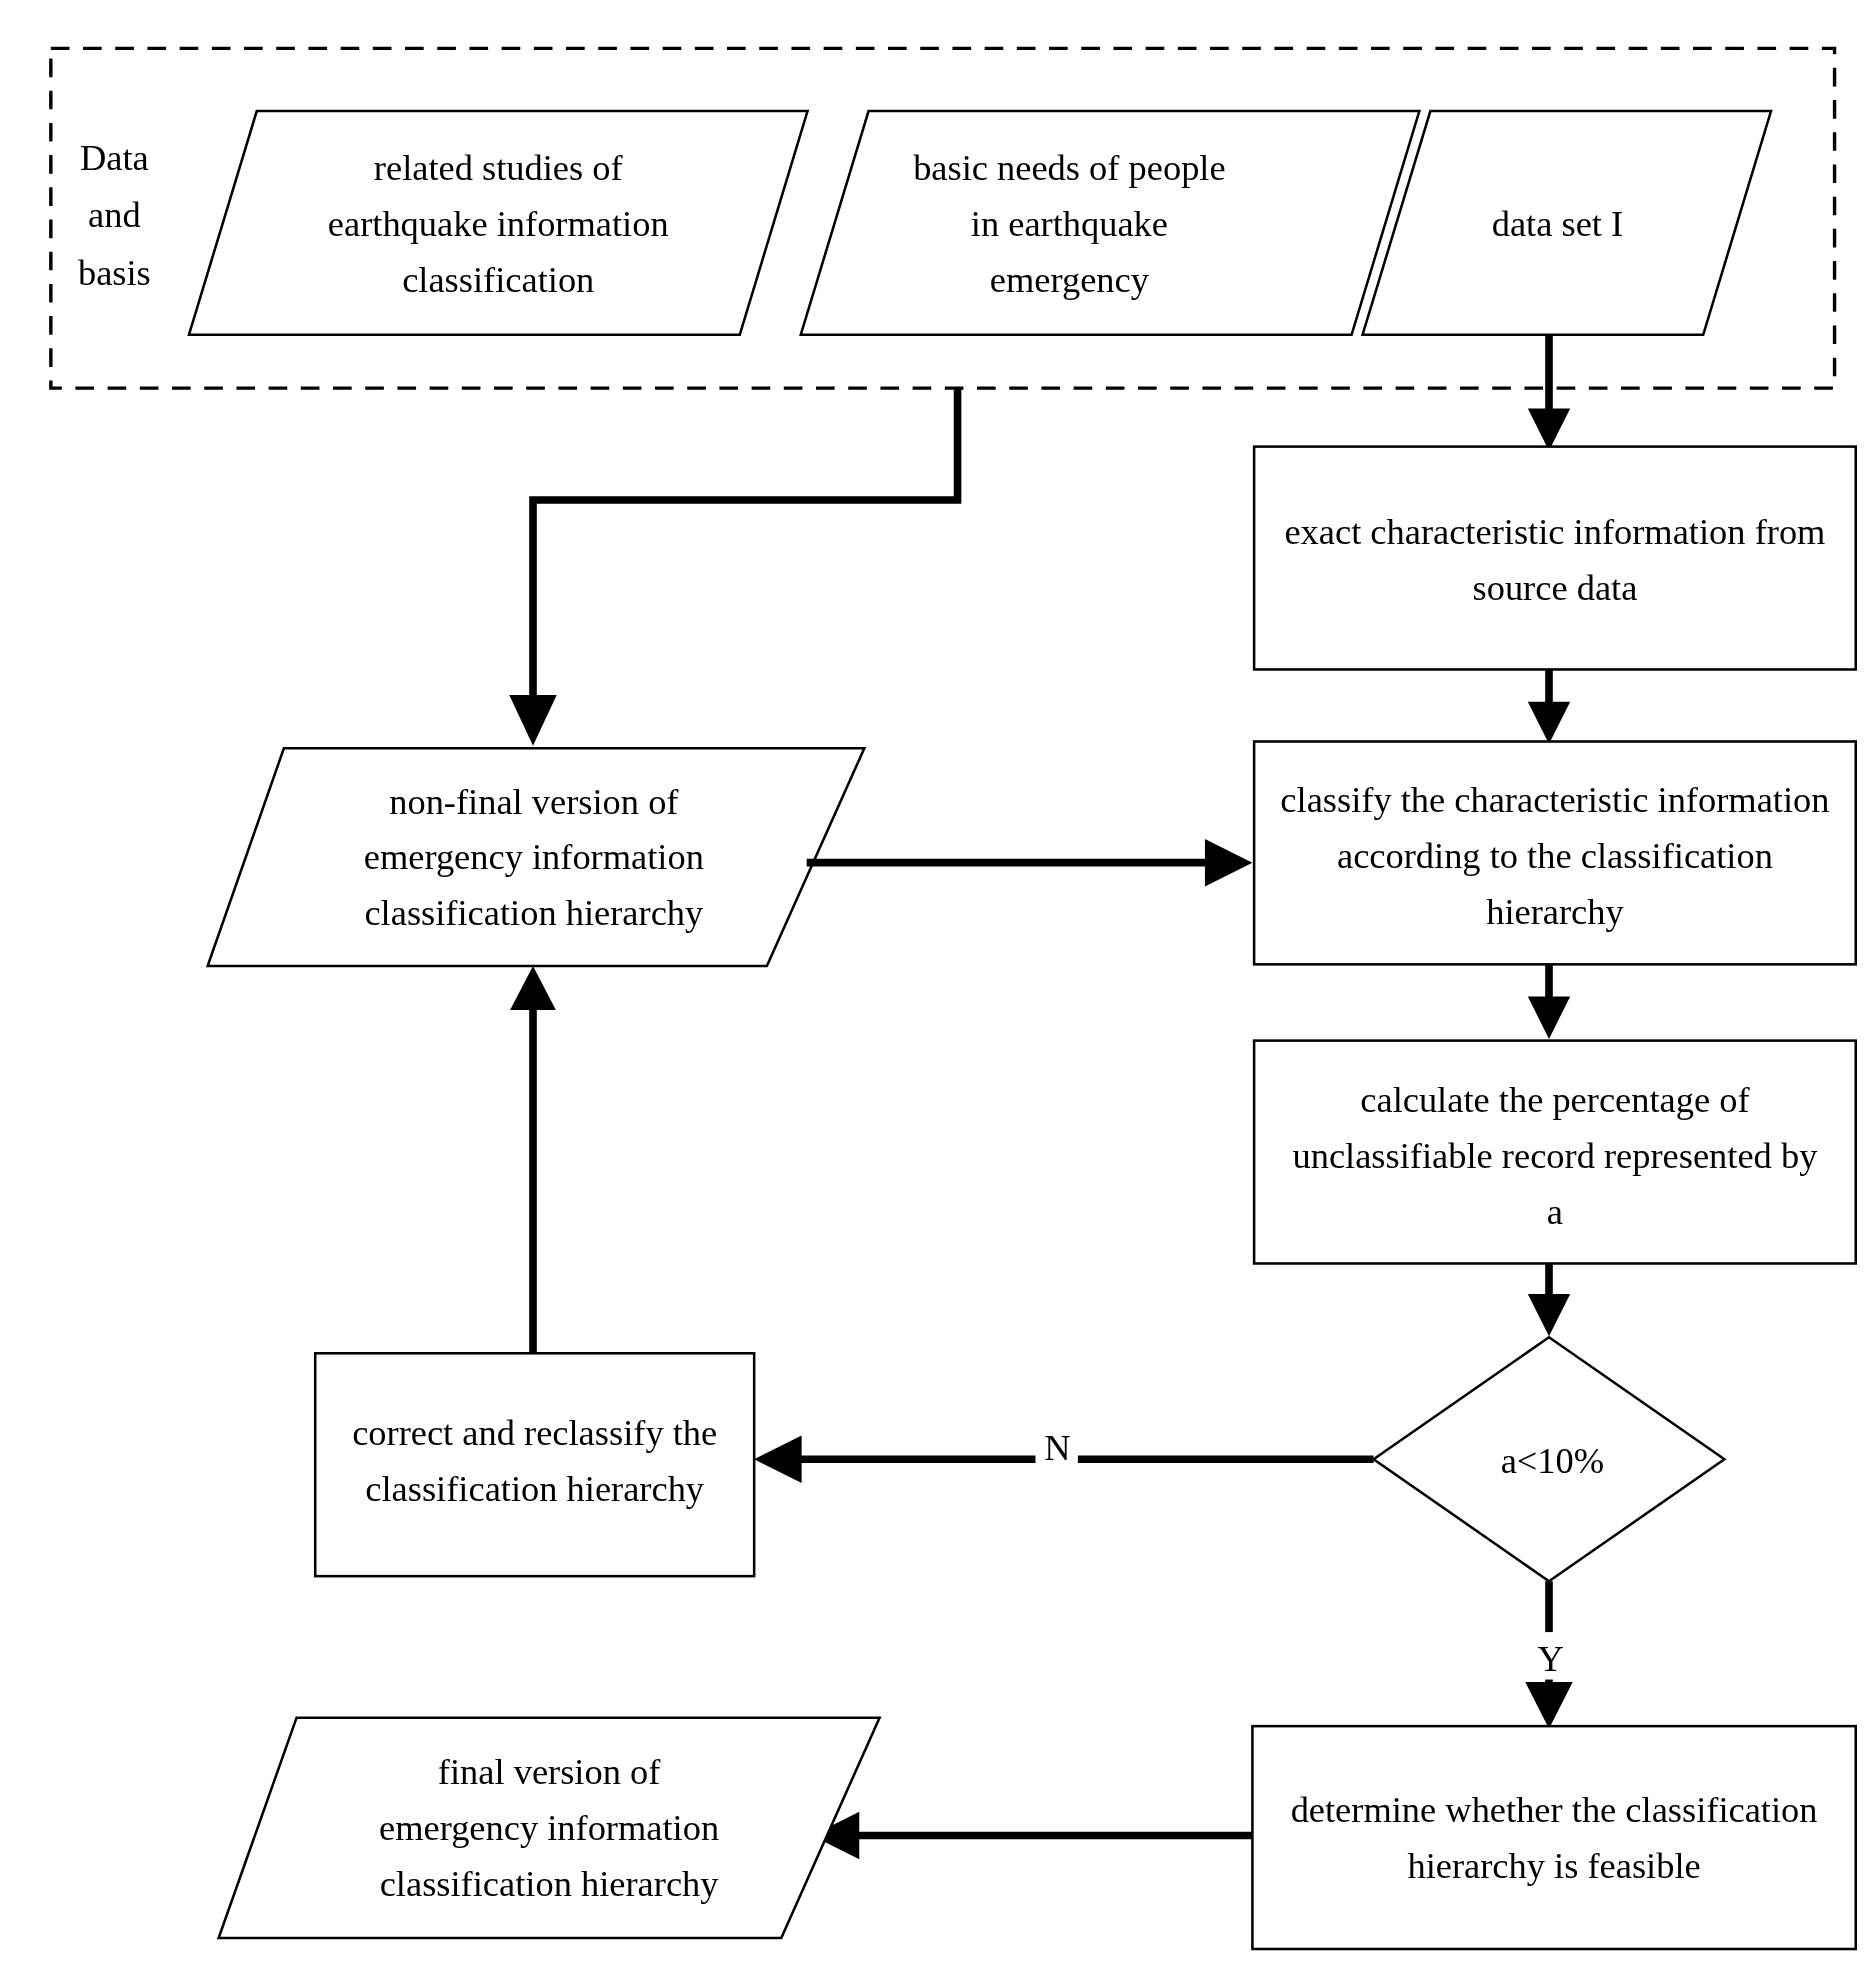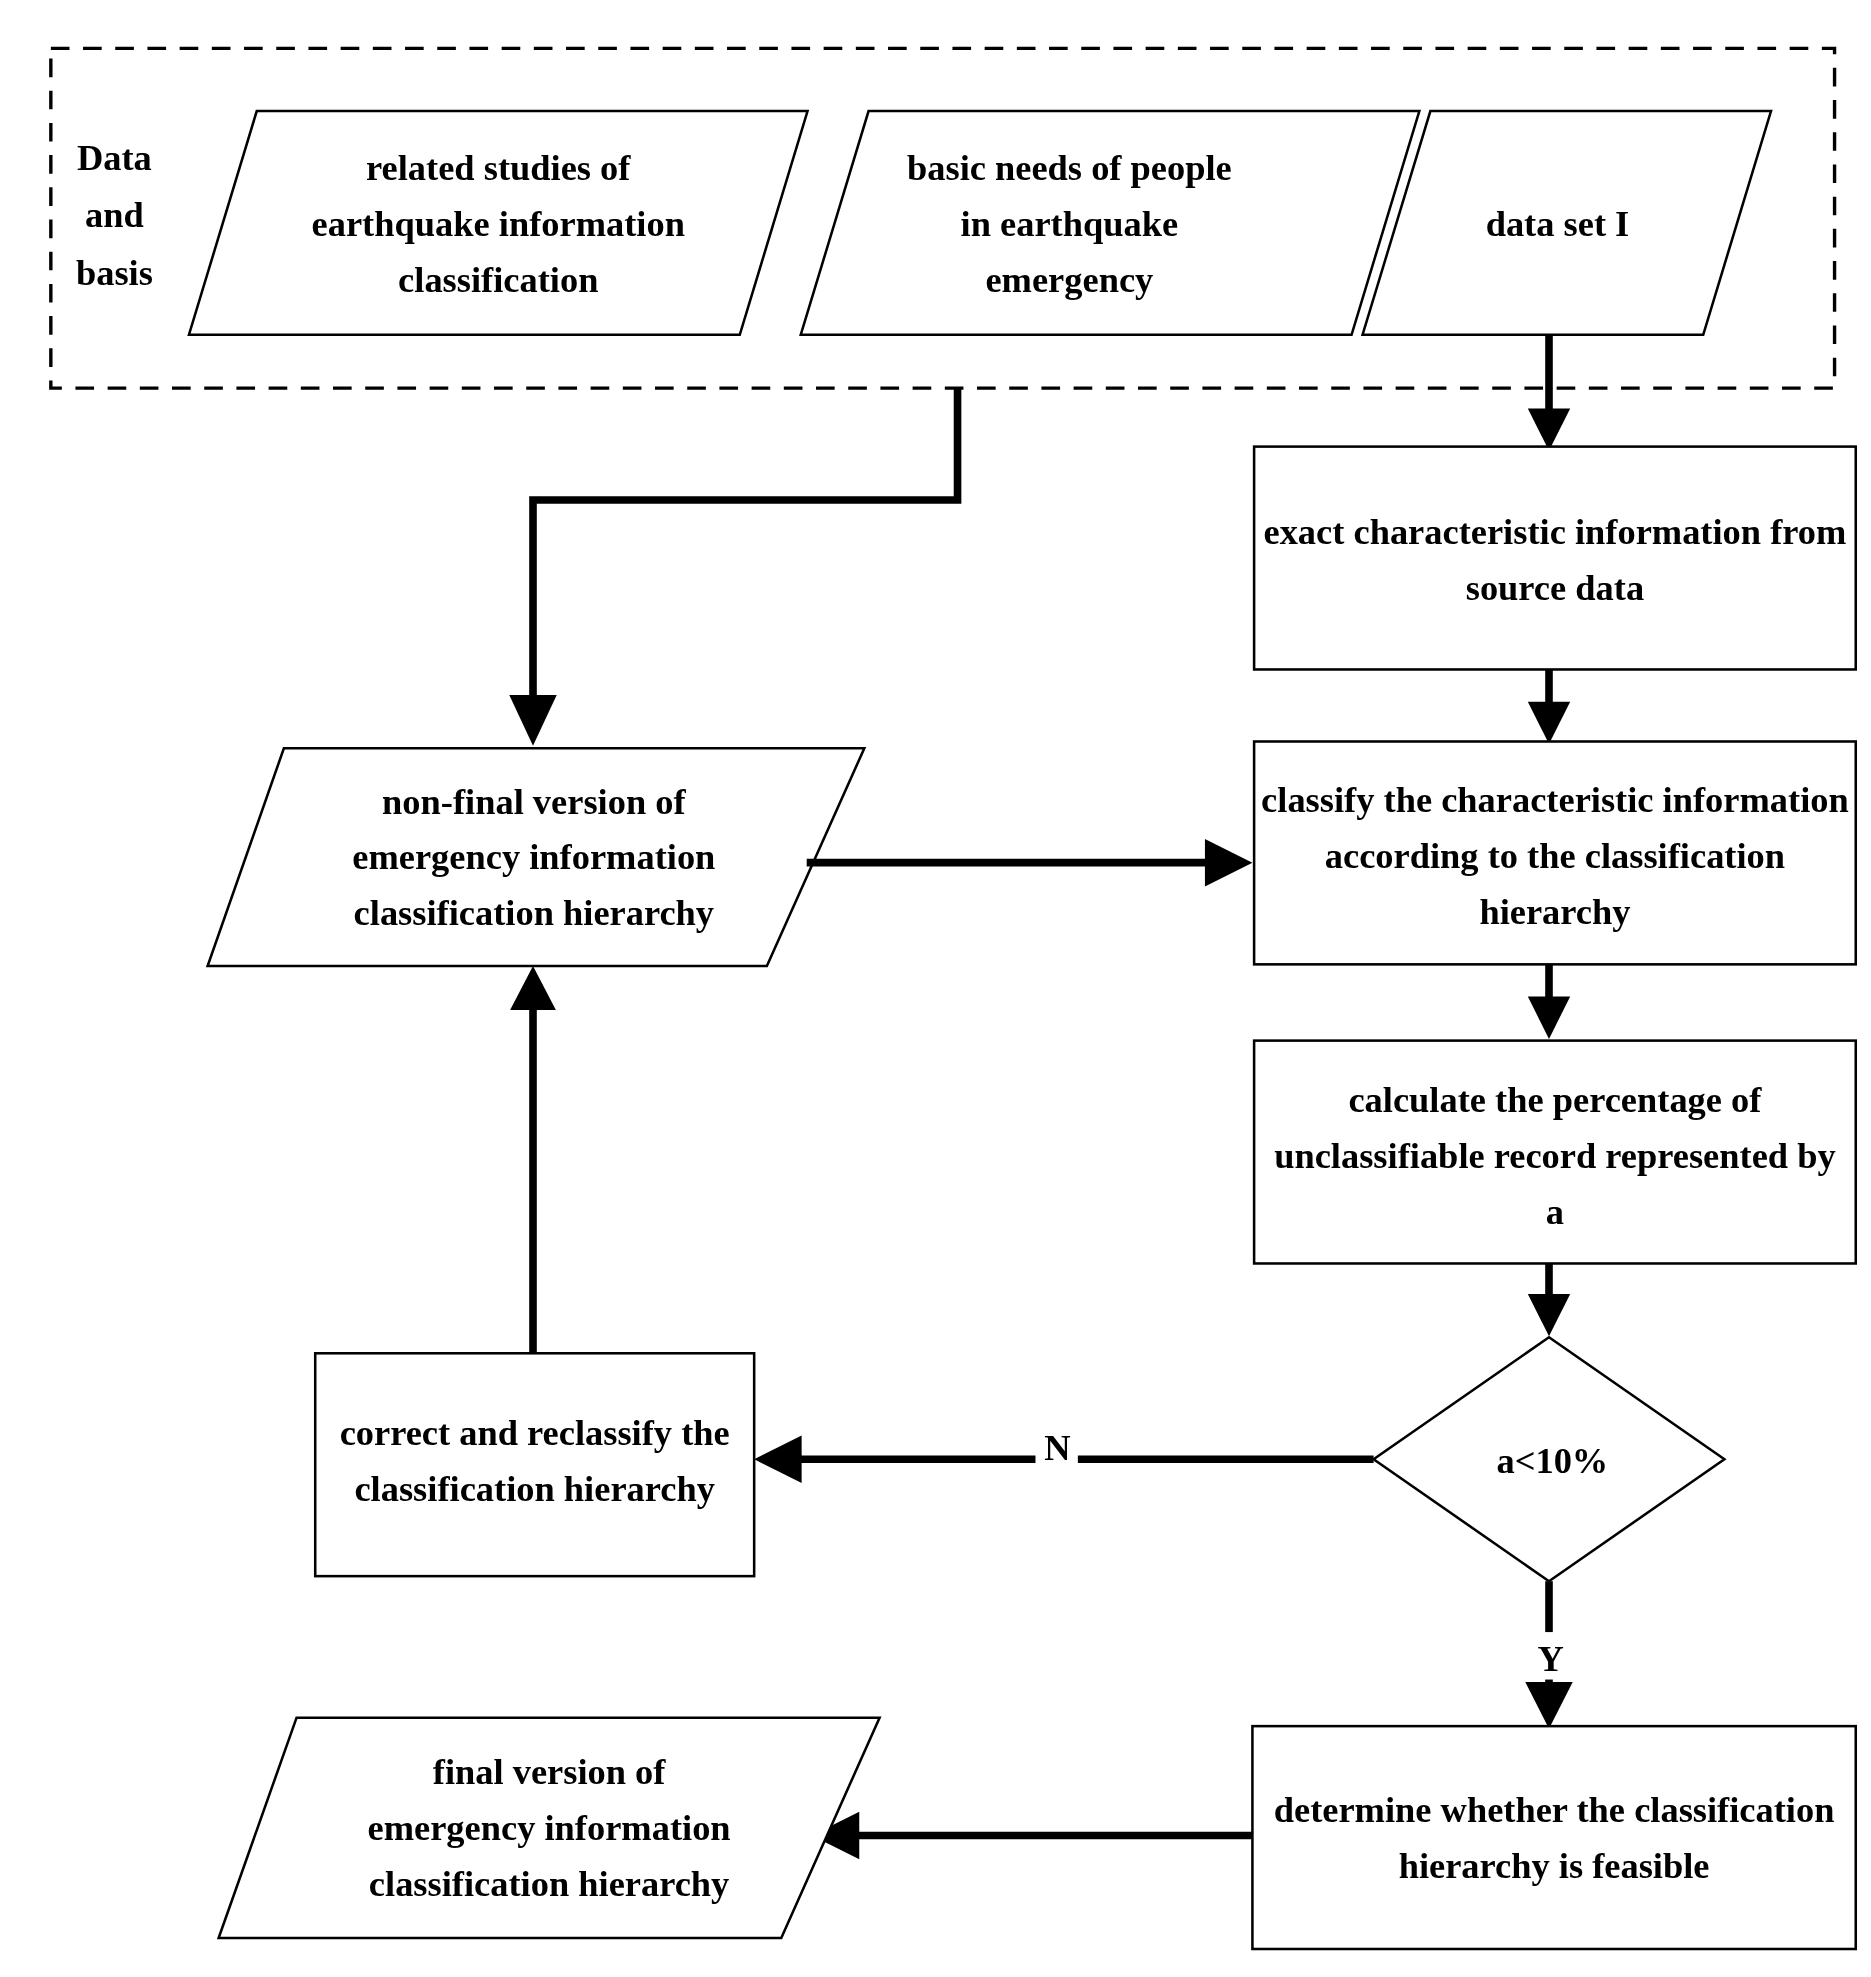--- a/index.html
+++ b/index.html
@@ -10,21 +10,20 @@
   body {
     width: 1871px;
     height: 1977px;
     font-family: "Liberation Serif", "DejaVu Serif", serif;
     overflow: hidden;
   }
   #flowchart-root {
     position: relative;
     width: 1871px;
     height: 1977px;
-    font-weight: bold;
   }
   svg.diagram {
     display: block;
     width: 1871px;
     height: 1977px;
   }
   .node-shape {
     fill: #ffffff;
     stroke: #000000;
     stroke-width: 3;

